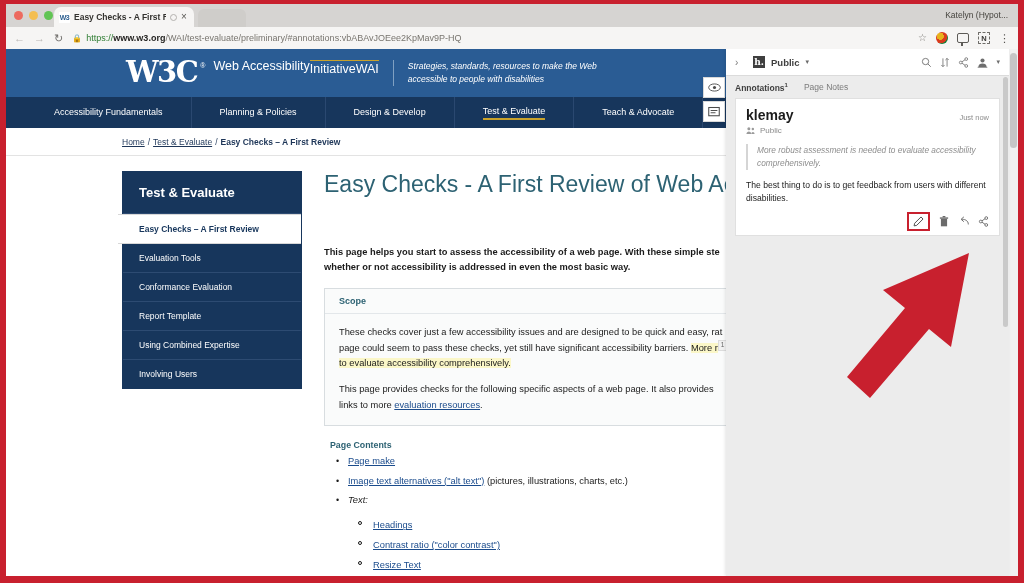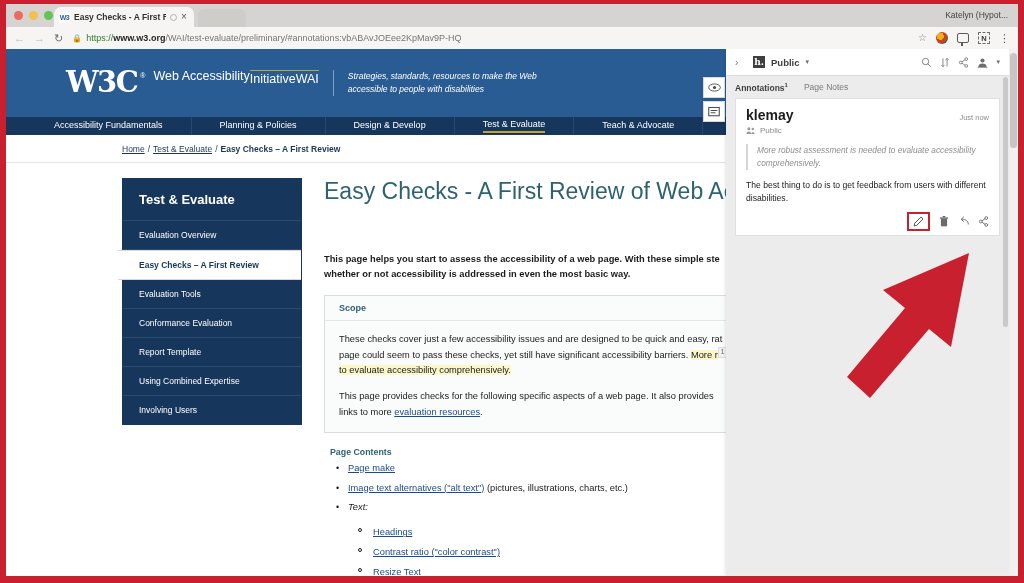--- a/index.html
+++ b/index.html
@@ -79,22 +79,22 @@
     align-items: center; justify-content: center; font-size: 7.5px;
     font-weight: bold; color: #3b3a37; border-radius: 1px;
   }
   #kebab { font-size: 11px; color: #55534f; letter-spacing: 0; line-height: 1; }
 
   
   #viewport { position: relative; height: 527px; background: #fff; overflow: hidden; }
 
   
   #w3c-banner {
-    height: 68px; background: #2a5c94; display: flex; align-items: center;
-    padding-left: 60px; position: relative;
+    height: 48px; background: #2a5c94; display: flex; align-items: center;
+    padding-left: 120px; position: relative;
   }
   #w3c-logo { display: flex; align-items: flex-start; gap: 3px; }
   .w3c-mark {
     font-family: "DejaVu Serif", serif; font-size: 29px; color: #fff;
     font-weight: bold; letter-spacing: -1.5px; line-height: 0.95;
   }
   .w3c-reg { font-size: 7px; color: #fff; margin-top: 3px; }
   #wai-words {
     margin-left: 5px; color: #fff; line-height: 1.12;
     display: flex; 
@@ -111,21 +111,21 @@
     color: #fff; font-style: italic; font-size: 8.5px; line-height: 1.55;
   }
   #banner-links {
     position: absolute; right: 28px; top: 50%; transform: translateY(-50%);
     display: flex; align-items: center; gap: 6px; color: #fff; font-size: 9px;
   }
   #banner-links .sep { color: #c9a22a; }
 
   
   #mainnav {
-    height: 18px; background: #17365c; display: flex; color: #fff;
+    height: 31px; background: #17365c; display: flex; color: #fff;
     font-size: 9px; padding-left: 20px;
   }
   .navitem {
     flex: 0 0 auto; padding: 0 28px; display: flex; align-items: center;
     justify-content: center; border-right: 1px solid #2a4870; position: relative;
   }
   .navitem .lbl { padding-bottom: 2px; }
   .navitem.active .lbl { border-bottom: 2px solid #c9a22a; }
 
   
@@ -368,21 +368,20 @@
       <span class="sl">/</span>
       <a href="#">Test &amp; Evaluate</a>
       <span class="sl">/</span>
       <span class="cur">Easy Checks – A First Review</span>
     </div>
 
     <div id="page-body">
 
       <div id="sidenav">
         <div class="sn-title">Test &amp; Evaluate</div>
-        <div class="sn-item">Evaluation Overview</div>
         <div class="sn-item active">Easy Checks – A First Review</div>
         <div class="sn-item">Evaluation Tools</div>
         <div class="sn-item">Conformance Evaluation</div>
         <div class="sn-item">Report Template</div>
         <div class="sn-item">Using Combined Expertise</div>
         <div class="sn-item">Involving Users</div>
       </div>
 
       <div id="content">
         <h1>Easy Checks - A First Review of Web Acc</h1>

